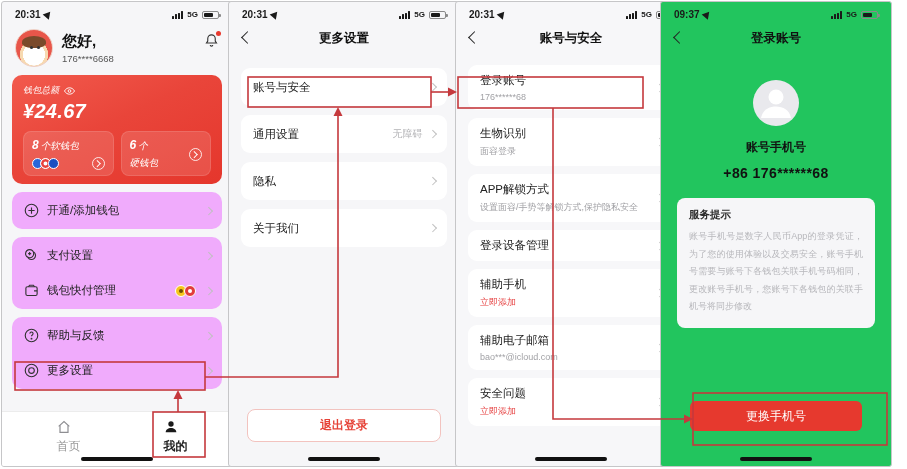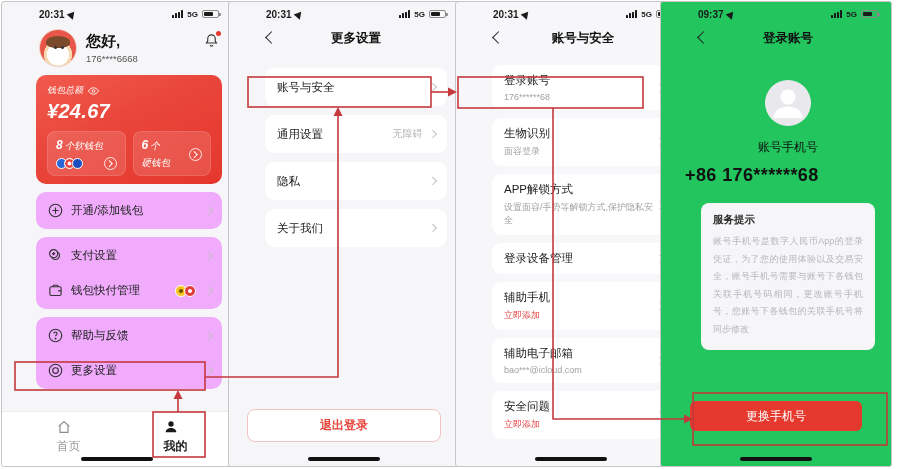--- a/index.html
+++ b/index.html
@@ -1,27 +1,27 @@
 <!DOCTYPE html>
 <html><head>
 <meta charset="utf-8">
 <style>
   * { margin:0; padding:0; box-sizing:border-box; }
   html,body { width:907px; height:469px; background:#fff; font-family:"Liberation Sans","DejaVu Sans",sans-serif; }
   .board { position:relative; width:907px; height:469px; background:#fff; overflow:hidden; }
 
   .phone { position:absolute; top:1px; width:232px; height:466px; background:#f6f6f8;
-           border:1px solid #c6c6c8; border-radius:3px; overflow:hidden;padding-left:24px; }
+           border:1px solid #c6c6c8; border-radius:3px; overflow:hidden; }
   #phone1 { left:1px; } #phone2 { left:228px; } #phone3 { left:455px; background:#f7f7f9; } #phone4 { left:660px; background:#22c55e; }
 
   
   .statusbar { height:20px; display:flex; align-items:center; justify-content:space-between; padding:4px 13px 0; }
   .sb-left { display:flex; align-items:center; gap:3px; }
   .sb-time { font-size:10px; font-weight:bold; color:#1a1a1a; }
-  .sb-right { display:flex; align-items:center; gap:4px; }
+  .sb-right { display:flex; align-items:flex-end; gap:4px; }
   .sb-5g { font-size:8px; font-weight:bold; color:#1a1a1a; }
   .sig { display:flex; align-items:flex-end; gap:1px; }
   .sig i { display:block; width:2px; background:#1a1a1a; border-radius:0.5px; }
   .batt { width:17px; height:8px; border:1px solid #8a8a8a; border-radius:2px; position:relative; }
   .batt::after { content:""; position:absolute; right:-3px; top:2px; width:2px; height:3px; background:#8a8a8a; border-radius:0 1px 1px 0; }
   .batt i { position:absolute; left:1px; top:1px; bottom:1px; width:9px; background:#1a1a1a; border-radius:1px; }
   .loc-arrow { width:0; height:0; border-left:4px solid transparent; border-right:4px solid transparent; border-bottom:7px solid #1a1a1a; transform:rotate(40deg); }
 
   
   .navbar { height:33px; position:relative; display:flex; align-items:center; justify-content:center; }
@@ -88,22 +88,22 @@
   .p3-list { margin:10px 12px 0; display:flex; flex-direction:column; gap:8px; }
   .row3 { background:#fff; border-radius:9px; padding:8px 12px; display:flex; align-items:center; cursor:pointer; }
   .row3.single { height:31px; padding-top:0; padding-bottom:0; }
   .row3-texts { flex:1; }
   .row3-label { font-size:11.5px; color:#222; }
   .row3-sub { font-size:9px; color:#a2a2a6; margin-top:4px; }
   .row3-sub.red { color:#e64242; }
 
   
   .p4-avatar { width:46px; height:46px; border-radius:50%; background:#e9e9ed; margin:25px auto 0; display:flex; align-items:center; justify-content:center; }
-  .p4-acc-label { text-align:center; font-size:12px; font-weight:normal; color:#111; margin-top:13px; }
-  .p4-acc-num { text-align:left; font-size:18px; font-weight:bold; color:#111; margin-top:9px; letter-spacing:.4px; }
+  .p4-acc-label { text-align:center; font-size:12px; font-weight:bold; color:#111; margin-top:13px; }
+  .p4-acc-num { text-align:center; font-size:14px; font-weight:bold; color:#111; margin-top:9px; letter-spacing:.4px; }
   .p4-tip { margin:17px 16px 0; background:#f6f6f8; border-radius:8px; padding:10px 12px 12px; }
   .p4-tip-title { font-size:10.5px; font-weight:bold; color:#2b2b2b; }
   .p4-tip-text { font-size:9px; color:#b7b7bb; line-height:1.95; margin-top:6px; text-align:justify; }
   .p4-btn { position:absolute; left:29px; right:29px; bottom:35px; height:30px; background:#e6392e; border-radius:6px;
             color:#fff; font-size:12px; display:flex; align-items:center; justify-content:center; cursor:pointer; }
 
   
   .anno { position:absolute; left:0; top:0; width:907px; height:469px; pointer-events:none; z-index:20; }
 </style>
 </head>

